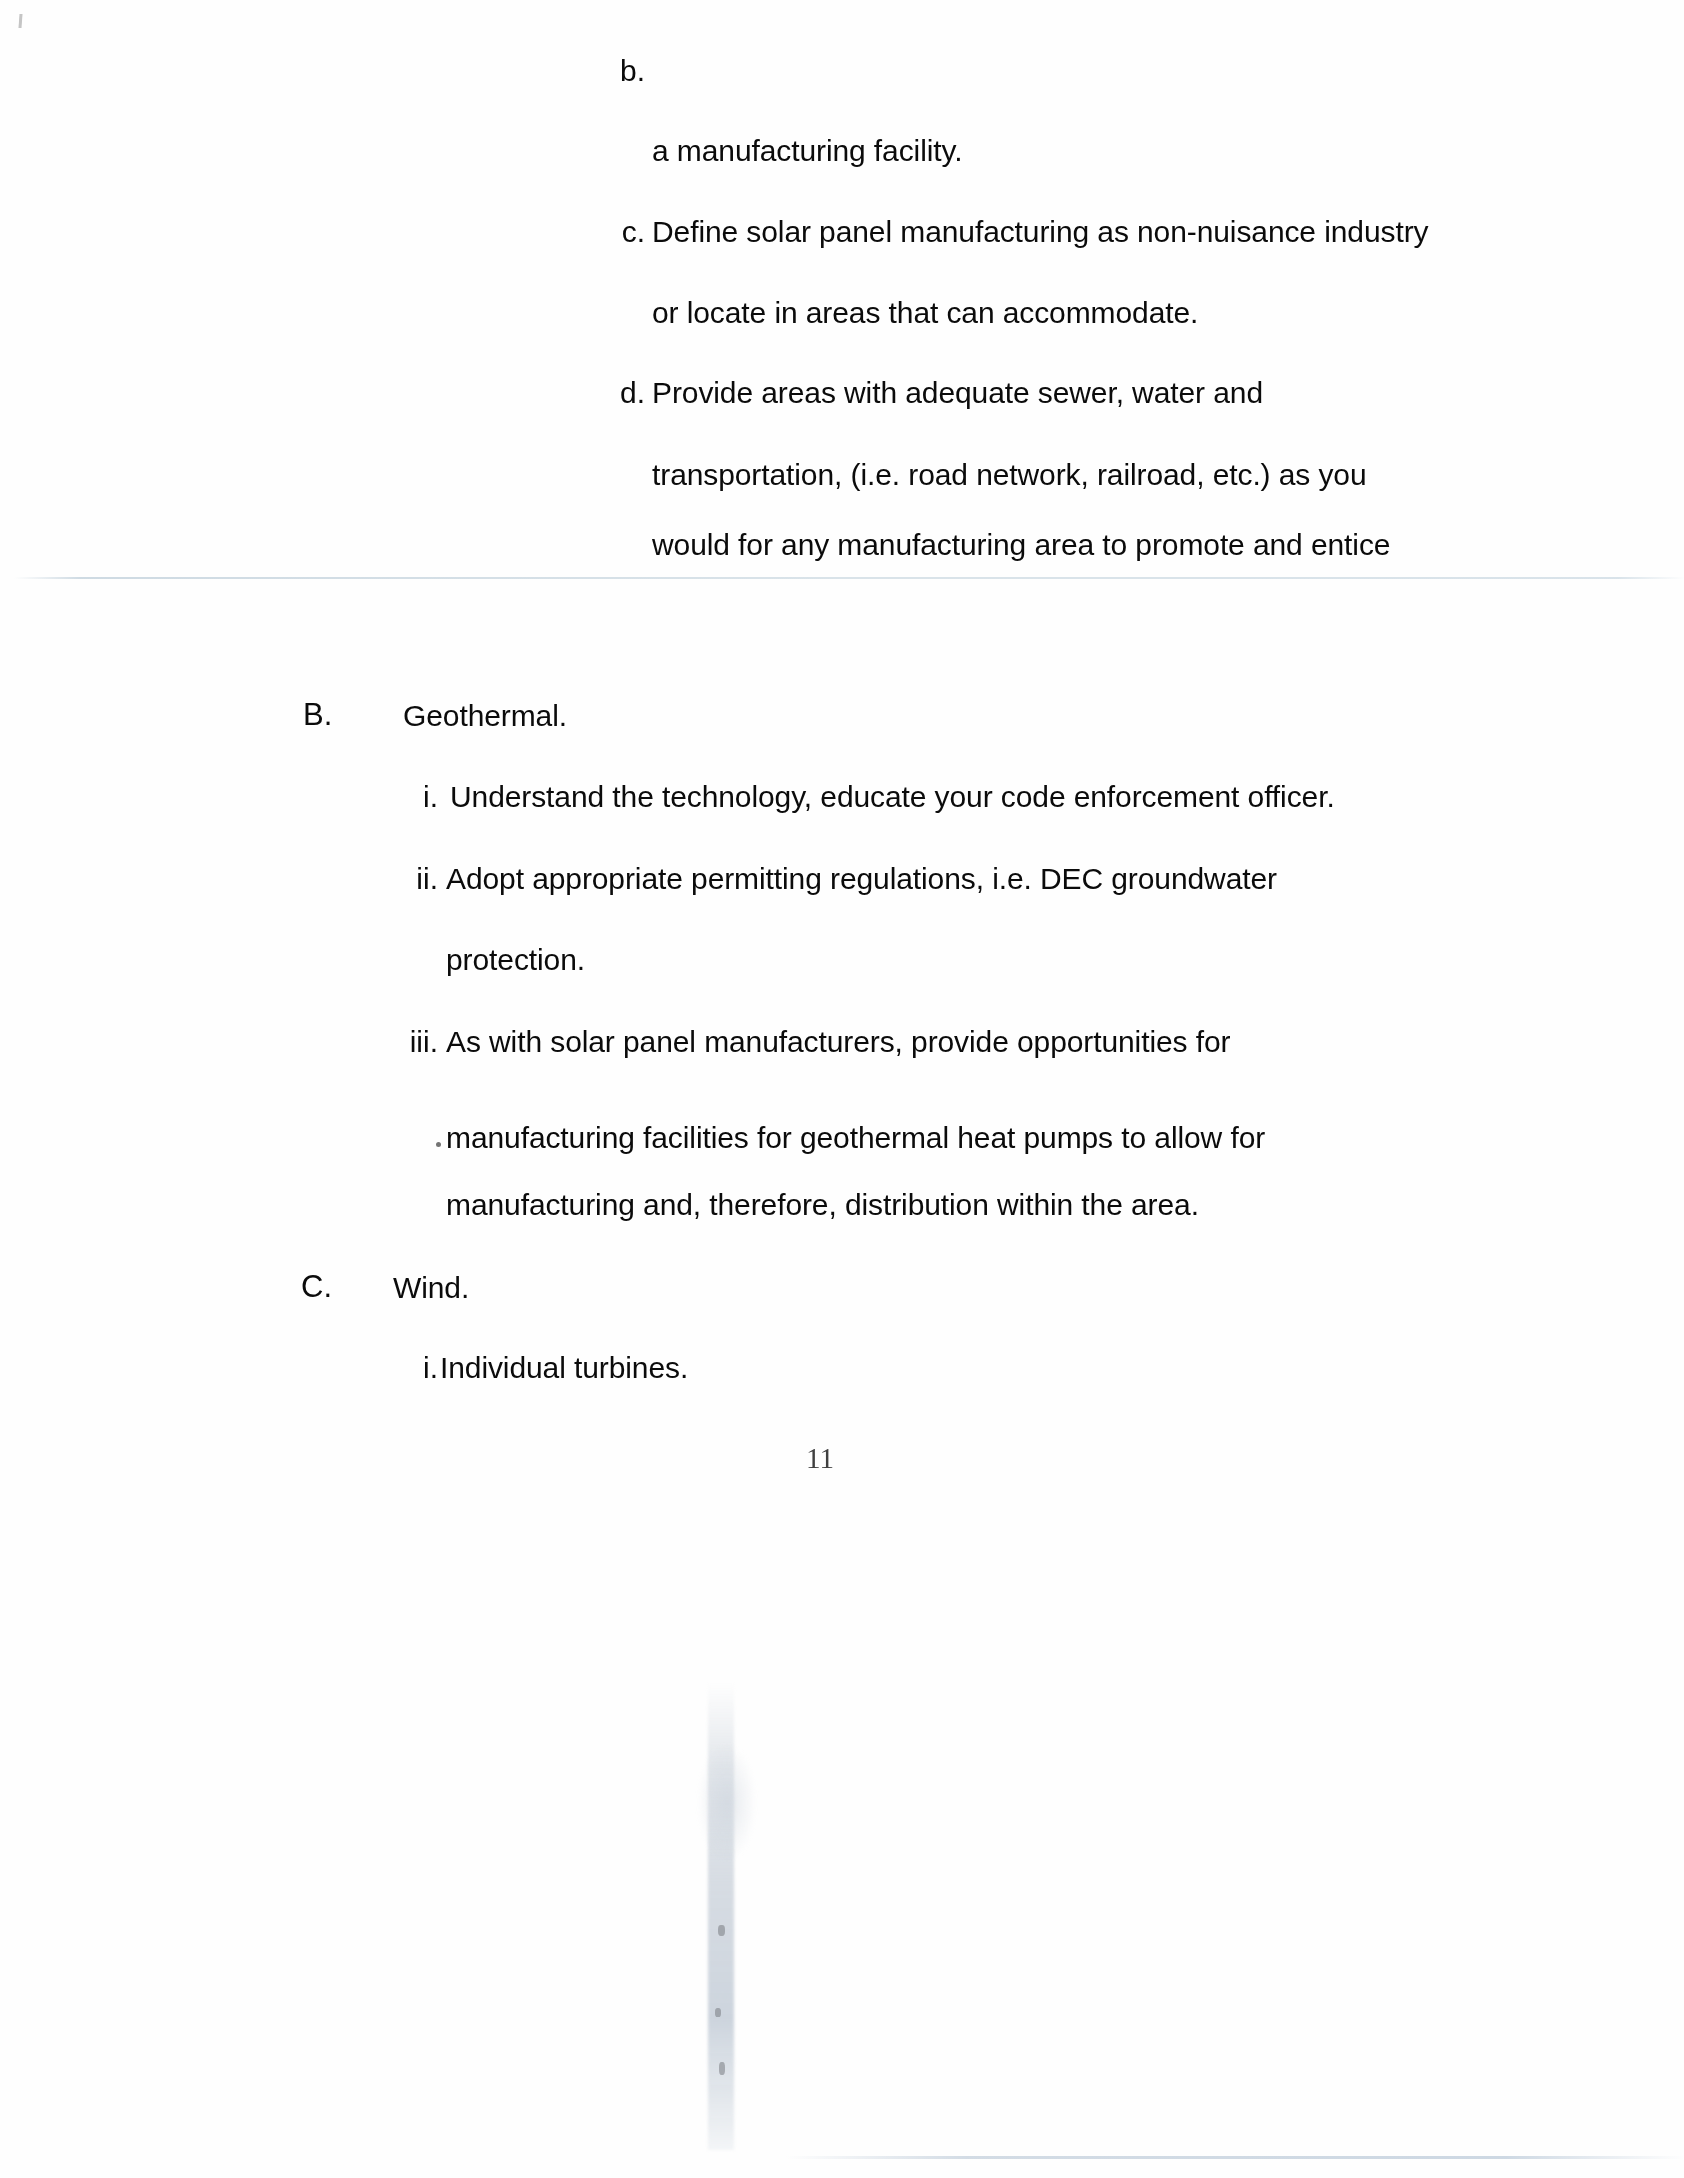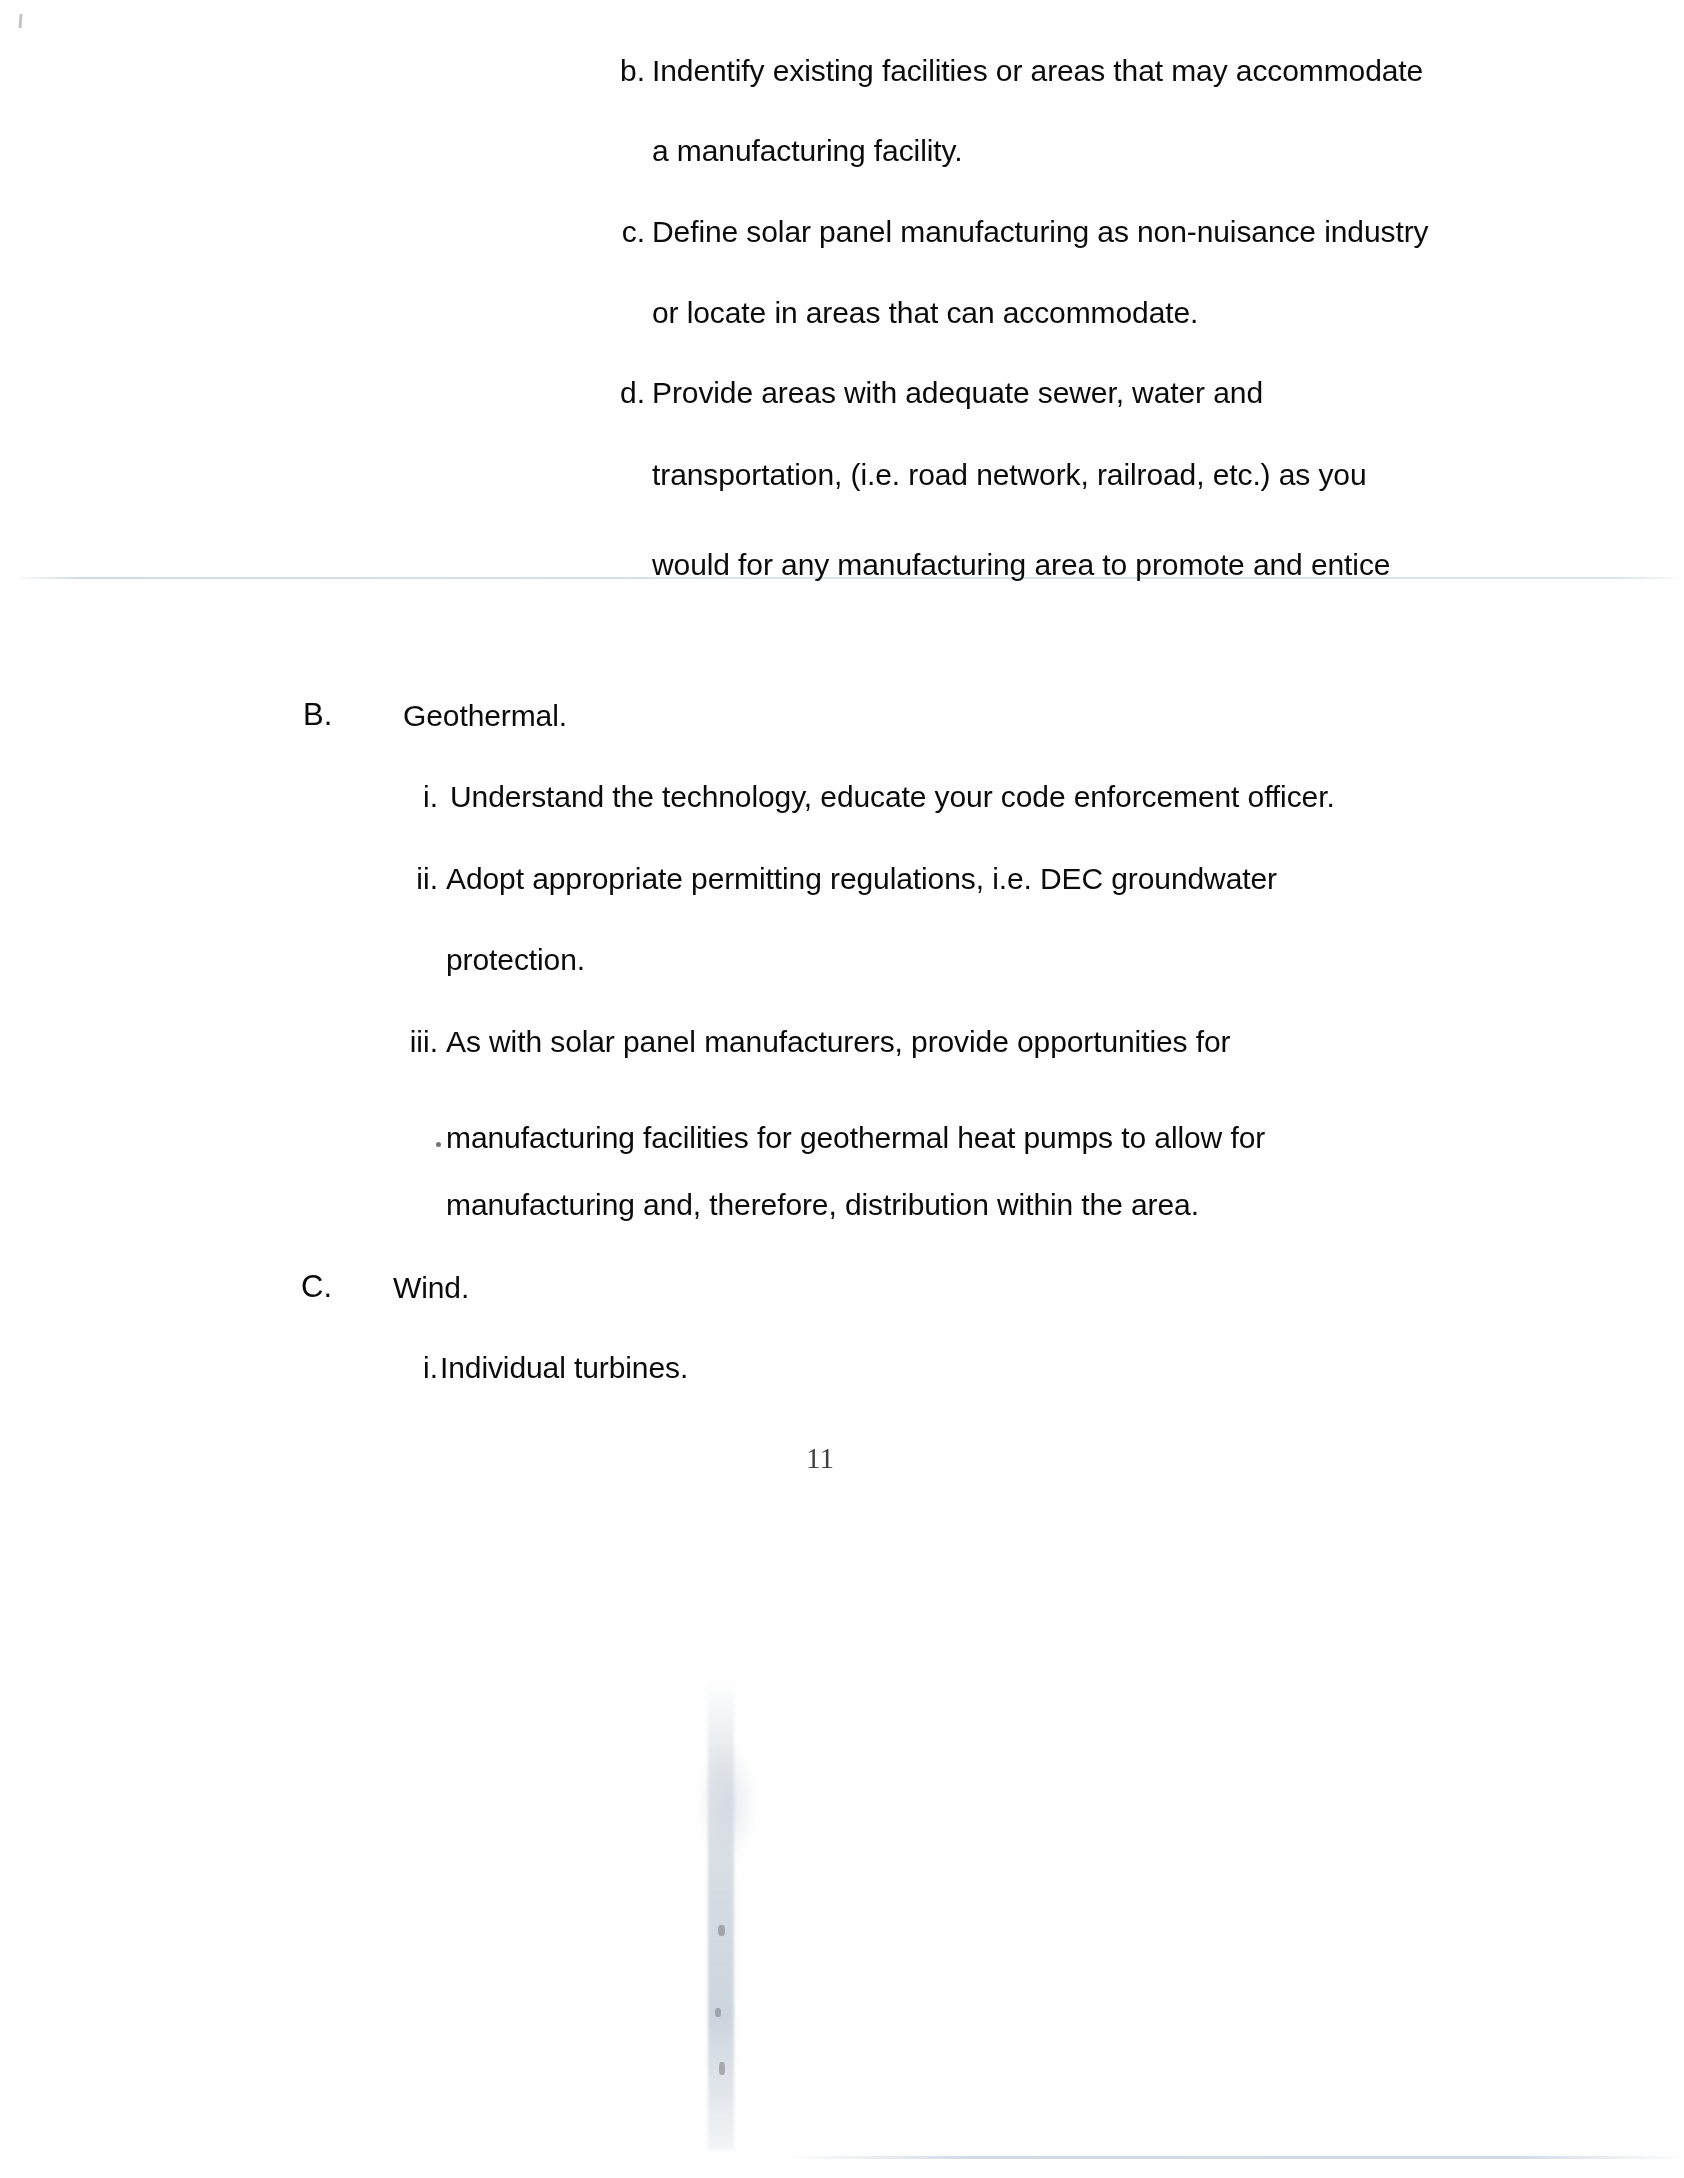--- a/index.html
+++ b/index.html
@@ -132,31 +132,30 @@
   <div class="scanline"></div>
   <div class="scanline bottom"></div>
   <div class="smudge"></div>
   <div class="smudge2"></div>
   <div class="dot-artifact"></div>
   <div class="speck" style="left:718px; top:1925px; width:7px; height:11px;"></div>
   <div class="speck" style="left:715px; top:2008px; width:6px; height:9px;"></div>
   <div class="speck" style="left:719px; top:2062px; width:6px; height:13px;"></div>
 
   <div class="marker" style="left:605px; top:54px; width:40px;">b.</div>
-  <div class="line" style="left:652px; top:54px;">Indentify existing facilities or areas that may accommodate</div>
   <div class="line" style="left:652px; top:134px;">a manufacturing facility.</div>
 
   <div class="marker" style="left:605px; top:215px; width:40px;">c.</div>
   <div class="line" style="left:652px; top:215px;">Define solar panel manufacturing as non-nuisance industry</div>
   <div class="line" style="left:652px; top:296px;">or locate in areas that can accommodate.</div>
 
   <div class="marker" style="left:605px; top:376px; width:40px;">d.</div>
   <div class="line" style="left:652px; top:376px;">Provide areas with adequate sewer, water and</div>
   <div class="line" style="left:652px; top:458px;">transportation, (i.e. road network, railroad, etc.) as you</div>
-  <div class="line" style="left:652px; top:548px;">would for any manufacturing area to promote and entice</div>
+  <div class="line" style="left:652px; top:528px;">would for any manufacturing area to promote and entice</div>
 
   <div class="heading-letter" style="left:303px; top:698px;">B.</div>
   <div class="line" style="left:403px; top:699px;">Geothermal.</div>
 
   <div class="marker" style="left:388px; top:780px; width:50px;">i.</div>
   <div class="line" style="left:450px; top:780px;">Understand the technology, educate your code enforcement officer.</div>
 
   <div class="marker" style="left:381px; top:862px; width:57px;">ii.</div>
   <div class="line" style="left:446px; top:862px;text-align:right;">Adopt appropriate permitting regulations, i.e. DEC groundwater</div>
   <div class="line" style="left:446px; top:943px;">protection.</div>

